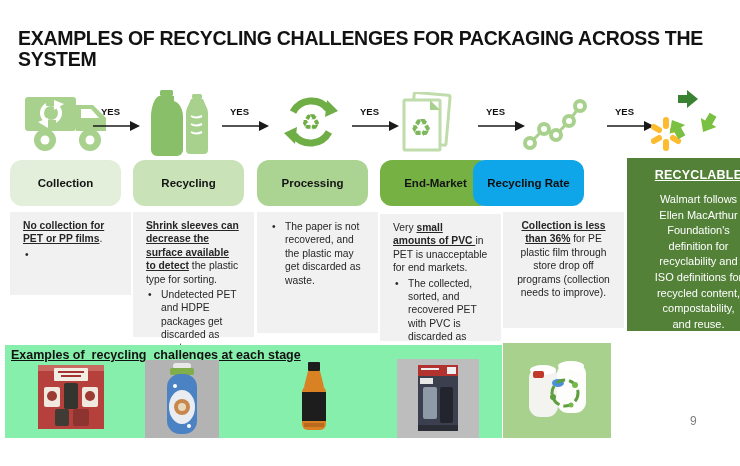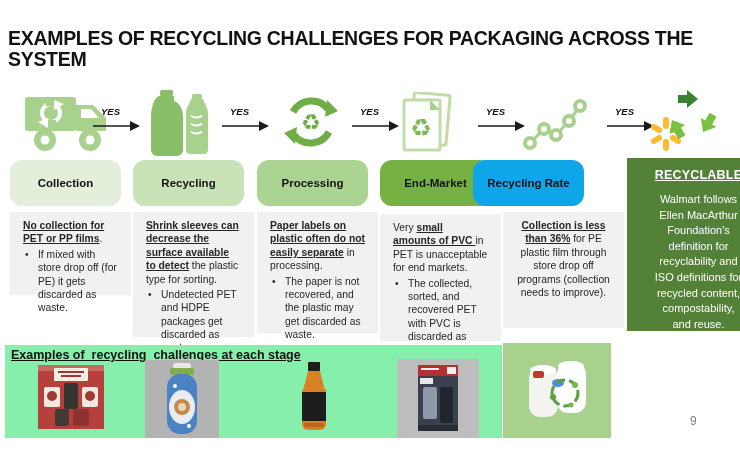--- a/index.html
+++ b/index.html
@@ -1,22 +1,22 @@
 <!DOCTYPE html>
 <html><head>
 <meta charset="utf-8">
 <style>
   html,body{margin:0;padding:0;background:#fff;}
   .slide{position:relative;width:740px;height:466px;background:#fff;overflow:hidden;
          font-family:"Liberation Sans",sans-serif;color:#1a1a1a;}
-  .title{position:absolute;left:8px;top:28px;width:700px;margin:0;
+  .title{position:absolute;left:18px;top:28px;width:700px;margin:0;
          font-size:19.5px;font-weight:800;letter-spacing:-0.3px;line-height:1.06;color:#121212;}
   
   .icon{position:absolute;}
-  .yes-arrow{position:absolute;width:48px;height:30px;font-style:italic;}
+  .yes-arrow{position:absolute;width:48px;height:30px;}
   .yes{position:absolute;left:8px;top:0;font-size:9.5px;font-weight:bold;color:#111;}
   .yes-arrow svg{position:absolute;left:0;top:14px;}
   
   .hdr{position:absolute;top:160px;width:111px;height:46px;display:flex;align-items:center;
        justify-content:center;font-size:11.5px;font-weight:bold;color:#141414;text-align:center;border-radius:12px;}
   .cbody{position:absolute;top:212px;width:95px;background:#f1f1f1;padding:7px 13px;
          font-size:10.3px;line-height:1.3;color:#262626;}
   .cbody p{margin:0 0 2px 0;}
   .bu{font-weight:bold;text-decoration:underline;}
   .bullet{display:flex;margin-top:1px;}
@@ -172,34 +172,32 @@
       <span>End-Market</span>
     </div>
   <div class="hdr" style="left: 473px; color: rgb(14, 14, 14); background: #0ea5e9;">
       <span>Recycling Rate</span>
     </div>
 
   <div class="cbody" style="left:10px;height:69px">
     <p><span class="bu">No collection for PET or PP films</span><span>.</span></p>
     <div class="bullet">
         <span class="dot">•</span>
-        <span>If mixed with store drop off (for PE) it gets discarded as waste.</span>
       </div>
   </div>
 
   <div class="cbody" style="left:133px;height:111px">
     <p><span class="bu">Shrink sleeves can decrease the surface available to detect</span><span> the plastic type for sorting.</span></p>
     <div class="bullet">
         <span class="dot">•</span>
         <span>Undetected PET and HDPE packages get discarded as waste.</span>
       </div>
   </div>
 
   <div class="cbody" style="left:257px;height:107px">
-    <p><span class="bu">Paper labels on plastic often do not easily separate</span><span> in processing.</span></p>
     <div class="bullet">
         <span class="dot">•</span>
         <span>The paper is not recovered, and the plastic may get discarded as waste.</span>
       </div>
   </div>
 
   <div class="cbody" style="left:380px;top:214px;height:113px">
     <p><span>Very </span><span class="bu">small amounts of PVC </span><span>in PET is unacceptable for end markets.</span></p>
     <div class="bullet">
         <span class="dot">•</span>

